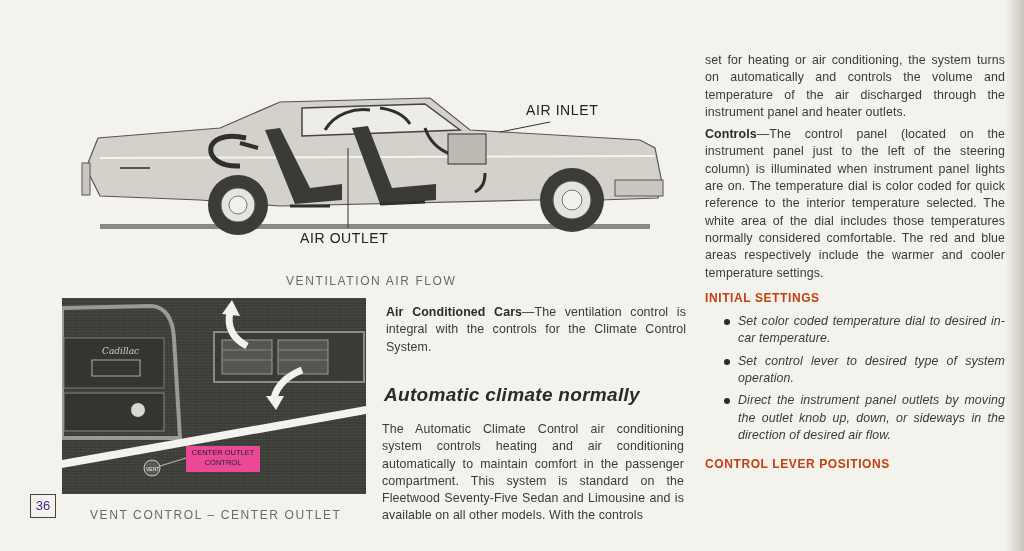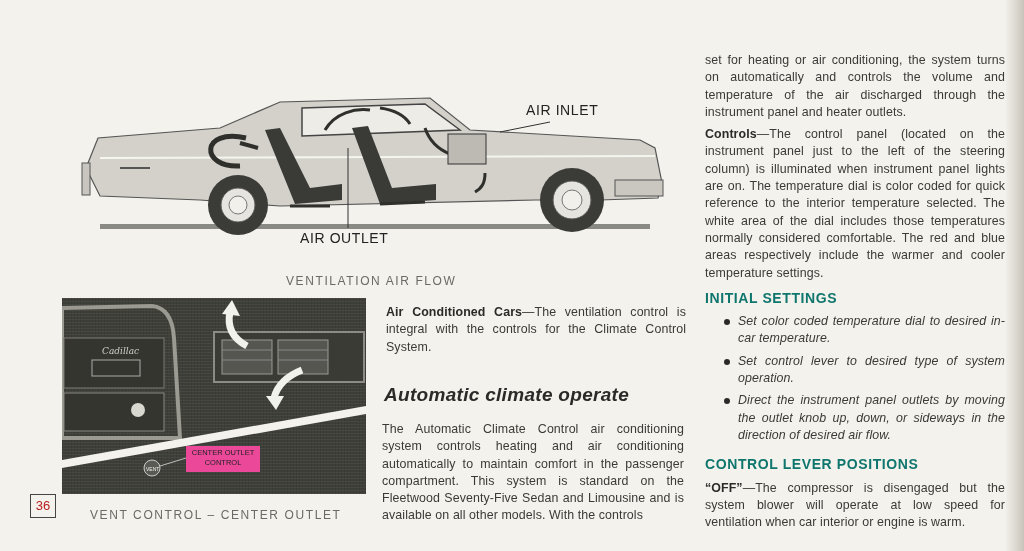--- a/index.html
+++ b/index.html
@@ -13,37 +13,37 @@
     position:absolute; right:0; top:0; width:18px; height:551px;
     background:linear-gradient(to right, #f1efe9 0%, #d9d6ce 60%, #c7c3ba 100%);
   }
   .col-text {
     position:absolute; font-size:12.4px; line-height:17.3px; color:#3a3a36;
     text-align:justify; font-stretch:condensed; letter-spacing:0.1px;
   }
   .col-text p { margin:0 0 5px 0; }
   .b { font-weight:bold; color:#2a2a28; }
   .heading {
-    font-weight:bold; font-size:14px; letter-spacing:0.6px; margin:0 0 6px 0; color:#0f766e;
+    font-weight:bold; font-size:12px; letter-spacing:0.6px; margin:0 0 6px 0; color:#c2410c;
   }
   ul.bullets { list-style:none; margin:0; padding:0 0 0 18px; }
   ul.bullets li { position:relative; padding-left:15px; margin-bottom:5px;font-style:italic; }
   ul.bullets li::before {
     content:""; position:absolute; left:1px; top:6px; width:6px; height:6px; border-radius:50%; background:#2a2a28;
   }
   .section-title {
     position:absolute; left:384px; top:384px; font-size:19px; font-weight:bold; font-style:italic; color:#2a2a28;
     letter-spacing:0.3px;
   }
   .caption {
     position:absolute; color:#6a6a66; font-size:12px; letter-spacing:1.6px;
   }
   .page-num {
     position:absolute; left:30px; top:494px; width:24px; height:22px; border:1.5px solid #444;
-    font-size:13px; text-align:center; line-height:22px; color:#b91c1c;
+    font-size:13px; text-align:center; line-height:22px; color:#4c1d95;
   }
   .label { position:absolute; font-size:14px; color:#222; letter-spacing:0.6px; }
   .photo {
     position:absolute; left:62px; top:298px; width:304px; height:196px; overflow:hidden;
     background:
       repeating-linear-gradient(90deg, rgba(0,0,0,0.08) 0 1px, transparent 1px 3px),
       repeating-linear-gradient(0deg, rgba(255,255,255,0.05) 0 1px, transparent 1px 3px),
       #3e3f38;
   }
   .photo-callout {
@@ -129,29 +129,28 @@
     <line x1="98" y1="168" x2="124" y2="160" stroke="#ddd" stroke-width="0.8"></line>
   </svg>
 </div>
 <div class="photo-callout">CENTER OUTLET CONTROL</div>
 <div class="page-num">36</div>
 <div class="caption" style="left:90px;top:508px;">VENT CONTROL – CENTER OUTLET</div>
 
 <div class="col-text" style="left:386px;top:304px;width:300px;">
   <p><span class="b">Air Conditioned Cars</span><span>—The ventilation control is integral with the controls for the Climate Control System.</span></p>
 </div>
-<div class="section-title">Automatic climate operate</div>
+<div class="section-title">Automatic climate normally</div>
 <div class="col-text" style="left:382px;top:421px;width:302px;">The Automatic Climate Control air conditioning system controls heating and air conditioning automatically to maintain comfort in the passenger compartment. This system is standard on the Fleetwood Seventy-Five Sedan and Limousine and is available on all other models. With the controls</div>
 
 <div class="col-text" style="left:705px;top:52px;width:300px;">
   <p>set for heating or air conditioning, the system turns on automatically and controls the volume and temperature of the air discharged through the instrument panel and heater outlets.</p>
   <p><span class="b">Controls</span><span>—The control panel (located on the instrument panel just to the left of the steering column) is illuminated when instrument panel lights are on. The temperature dial is color coded for quick reference to the interior temperature selected. The white area of the dial includes those temperatures normally considered comfortable. The red and blue areas respectively include the warmer and cooler temperature settings.</span></p>
   <div class="heading" style="margin-top:8px;">INITIAL SETTINGS</div>
   <ul class="bullets">
     <li>Set color coded temperature dial to desired in-car temperature.</li>
     <li>Set control lever to desired type of system operation.</li>
     <li>Direct the instrument panel outlets by moving the outlet knob up, down, or sideways in the direction of desired air flow.</li>
   </ul>
   <div class="heading" style="margin-top:12px;">CONTROL LEVER POSITIONS</div>
-  <p><span class="b">“OFF”</span><span>—The compressor is disengaged but the system blower will operate at low speed for ventilation when car interior or engine is warm.</span></p>
 </div>
 
 <div class="fold"></div>
 
 </body></html>

